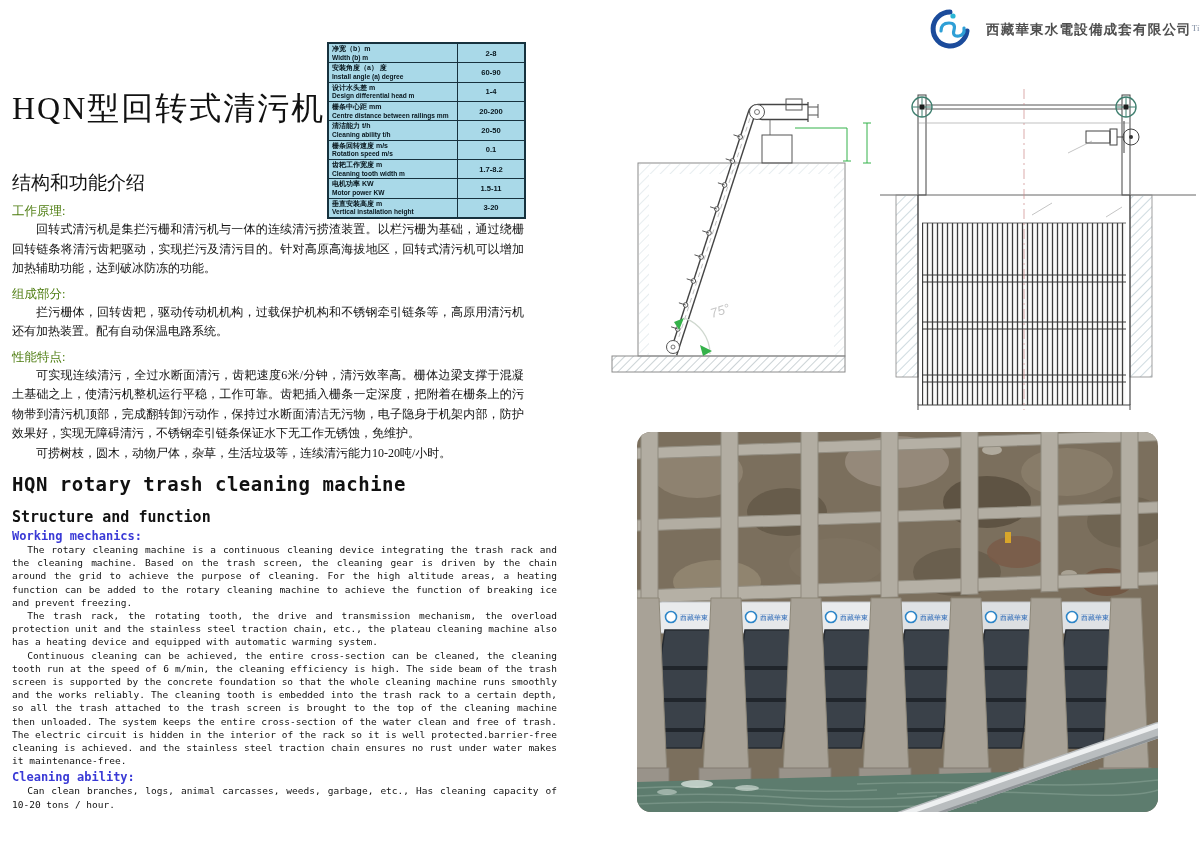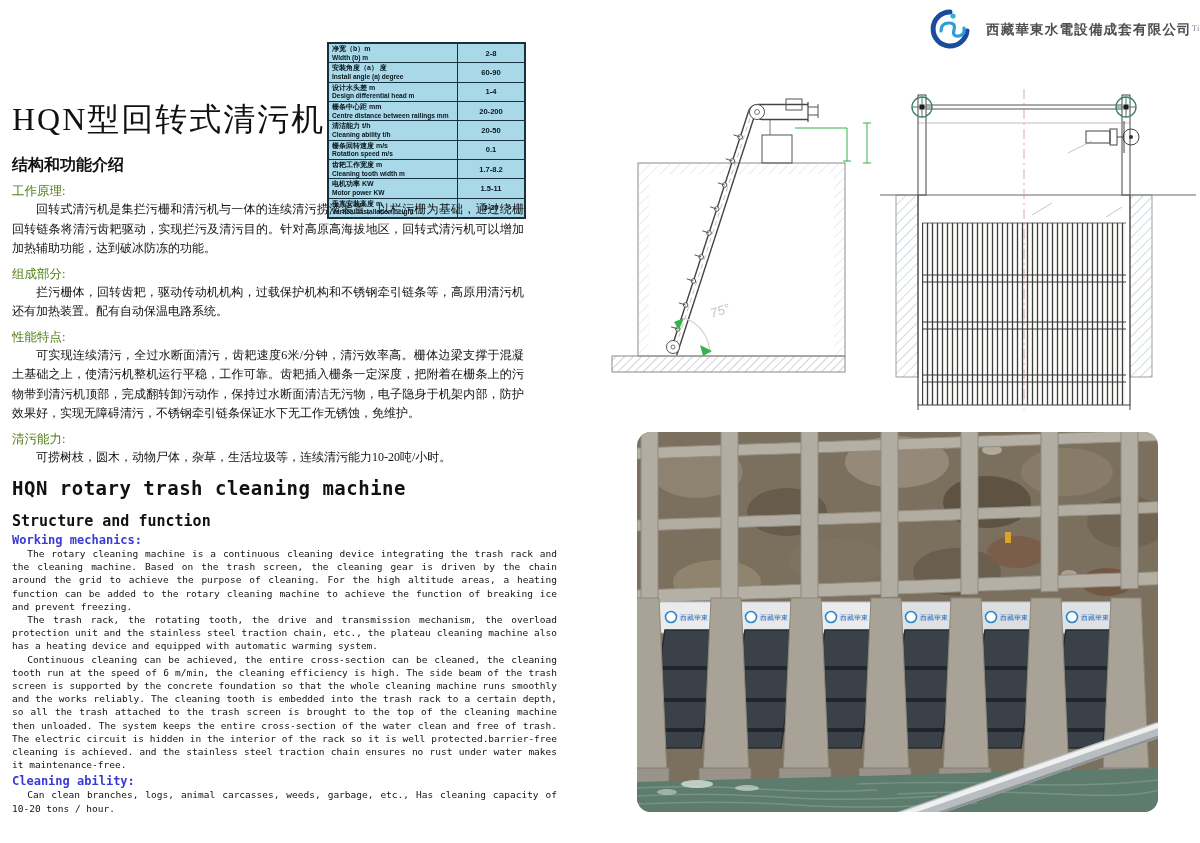--- a/index.html
+++ b/index.html
@@ -17,23 +17,23 @@
   
   .spec{position:absolute;left:327px;top:42px;border-collapse:collapse;background:#a9d9e8;
         font-family:"Liberation Sans","DejaVu Sans",sans-serif;border:2px solid #17323e;}
   .spec td{border:1px solid #17323e;padding:1px 3px;color:#08161d;vertical-align:middle;}
   .spec .lab{width:122px;}
   .spec .lab .cn{display:block;font-size:7px;font-weight:bold;line-height:1.25;}
   .spec .lab .en{display:block;font-size:6.6px;font-weight:bold;line-height:1.15;max-width:120px;}
   .spec .val{width:60px;text-align:center;font-size:7.6px;font-weight:bold;}
 
   
-  .left{position:absolute;left:12px;top:102px;width:548px;color:#111;}
+  .left{position:absolute;left:12px;top:91px;width:548px;color:#111;}
   .title-cn{font-size:32px;font-weight:normal;margin:0;line-height:1.1;letter-spacing:2px;}
-  .sub-cn{font-size:16px;font-weight:bold;margin:18px 0 0 0;}
+  .sub-cn{font-size:19px;font-weight:normal;margin:44px 0 0 0;}
   .cnh{color:#4d7c0f;font-size:12.5px;line-height:15px;margin:8px 0 1px 0;font-weight:normal;}
   .cnp{font-size:12px;line-height:19.5px;margin:0;width:512px;text-indent:2em;text-align:justify;}
   .title-en{font-family:"DejaVu Sans Mono","Liberation Mono",monospace;font-size:19px;font-weight:bold;
             margin:10px 0 0 0;line-height:1.2;letter-spacing:.5px;}
   .sub-en{font-family:"DejaVu Sans Mono","Liberation Mono",monospace;font-size:15px;font-weight:bold;margin:12px 0 0 0;}
   .enh{font-family:"DejaVu Sans Mono","Liberation Mono",monospace;color:#3a3ad6;font-size:12px;font-weight:bold;
        line-height:13px;margin:4px 0 0 0;}
   .enp{font-family:"DejaVu Sans Mono","Liberation Mono",monospace;font-size:9.5px;line-height:13.2px;margin:0;
        width:545px;text-indent:1.6em;text-align:justify;}
 
@@ -134,21 +134,20 @@
 
     <h3 class="cnh">工作原理:</h3>
     <p class="cnp">回转式清污机是集拦污栅和清污机与一体的连续清污捞渣装置。以栏污栅为基础，通过绕栅回转链条将清污齿耙驱动，实现拦污及清污目的。针对高原高海拔地区，回转式清污机可以增加加热辅助功能，达到破冰防冻的功能。</p>
 
     <h3 class="cnh">组成部分:</h3>
     <p class="cnp">拦污栅体，回转齿耙，驱动传动机机构，过载保护机构和不锈钢牵引链条等，高原用清污机还有加热装置。配有自动保温电路系统。</p>
 
     <h3 class="cnh">性能特点:</h3>
     <p class="cnp">可实现连续清污，全过水断面清污，齿耙速度6米/分钟，清污效率高。栅体边梁支撑于混凝土基础之上，使清污机整机运行平稳，工作可靠。齿耙插入栅条一定深度，把附着在栅条上的污物带到清污机顶部，完成翻转卸污动作，保持过水断面清洁无污物，电子隐身于机架内部，防护效果好，实现无障碍清污，不锈钢牵引链条保证水下无工作无锈蚀，免维护。</p>
 
-    <h3 class="cnh">清污能力:</h3>
     <p class="cnp">可捞树枝，圆木，动物尸体，杂草，生活垃圾等，连续清污能力10-20吨/小时。</p>
 
     <h1 class="title-en">HQN rotary trash cleaning machine</h1>
     <h2 class="sub-en">Structure and function</h2>
 
     <h3 class="enh">Working mechanics:</h3>
     <p class="enp">The rotary cleaning machine is a continuous cleaning device integrating the trash rack and the cleaning machine. Based on the trash screen, the cleaning gear is driven by the chain around the grid to achieve the purpose of cleaning. For the high altitude areas, a heating function can be added to the rotary cleaning machine to achieve the function of breaking ice and prevent freezing.</p>
 
     <p class="enp">The trash rack, the rotating tooth, the drive and transmission mechanism, the overload protection unit and the stainless steel traction chain, etc., the plateau cleaning machine also has a heating device and equipped with automatic warming system.</p>
 

